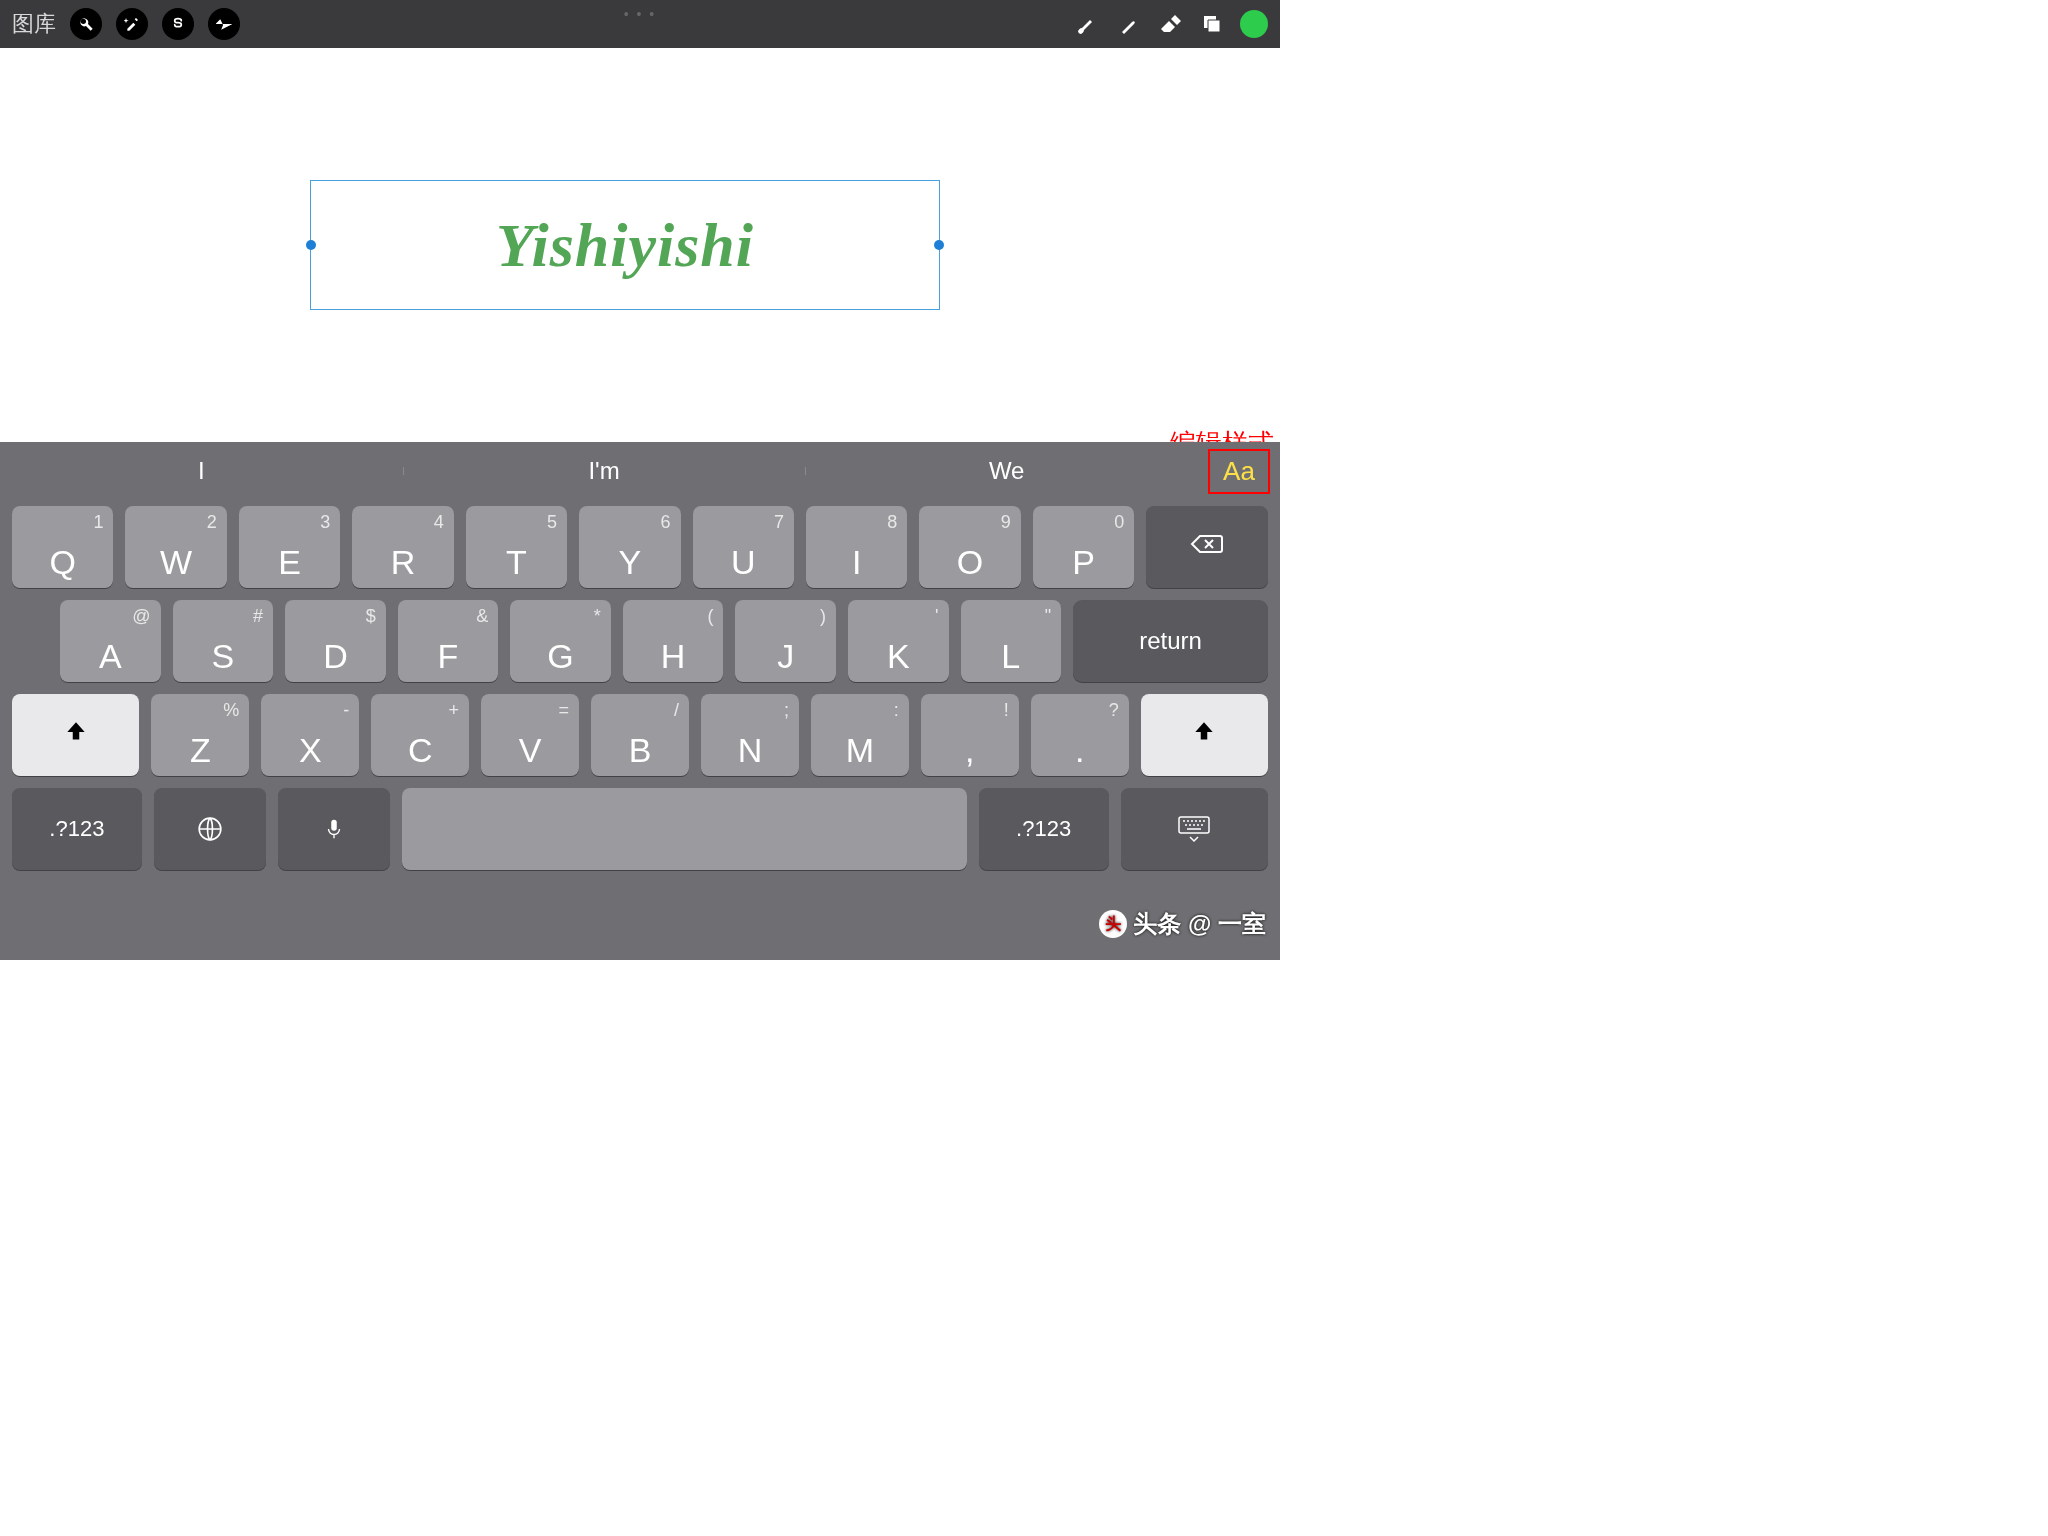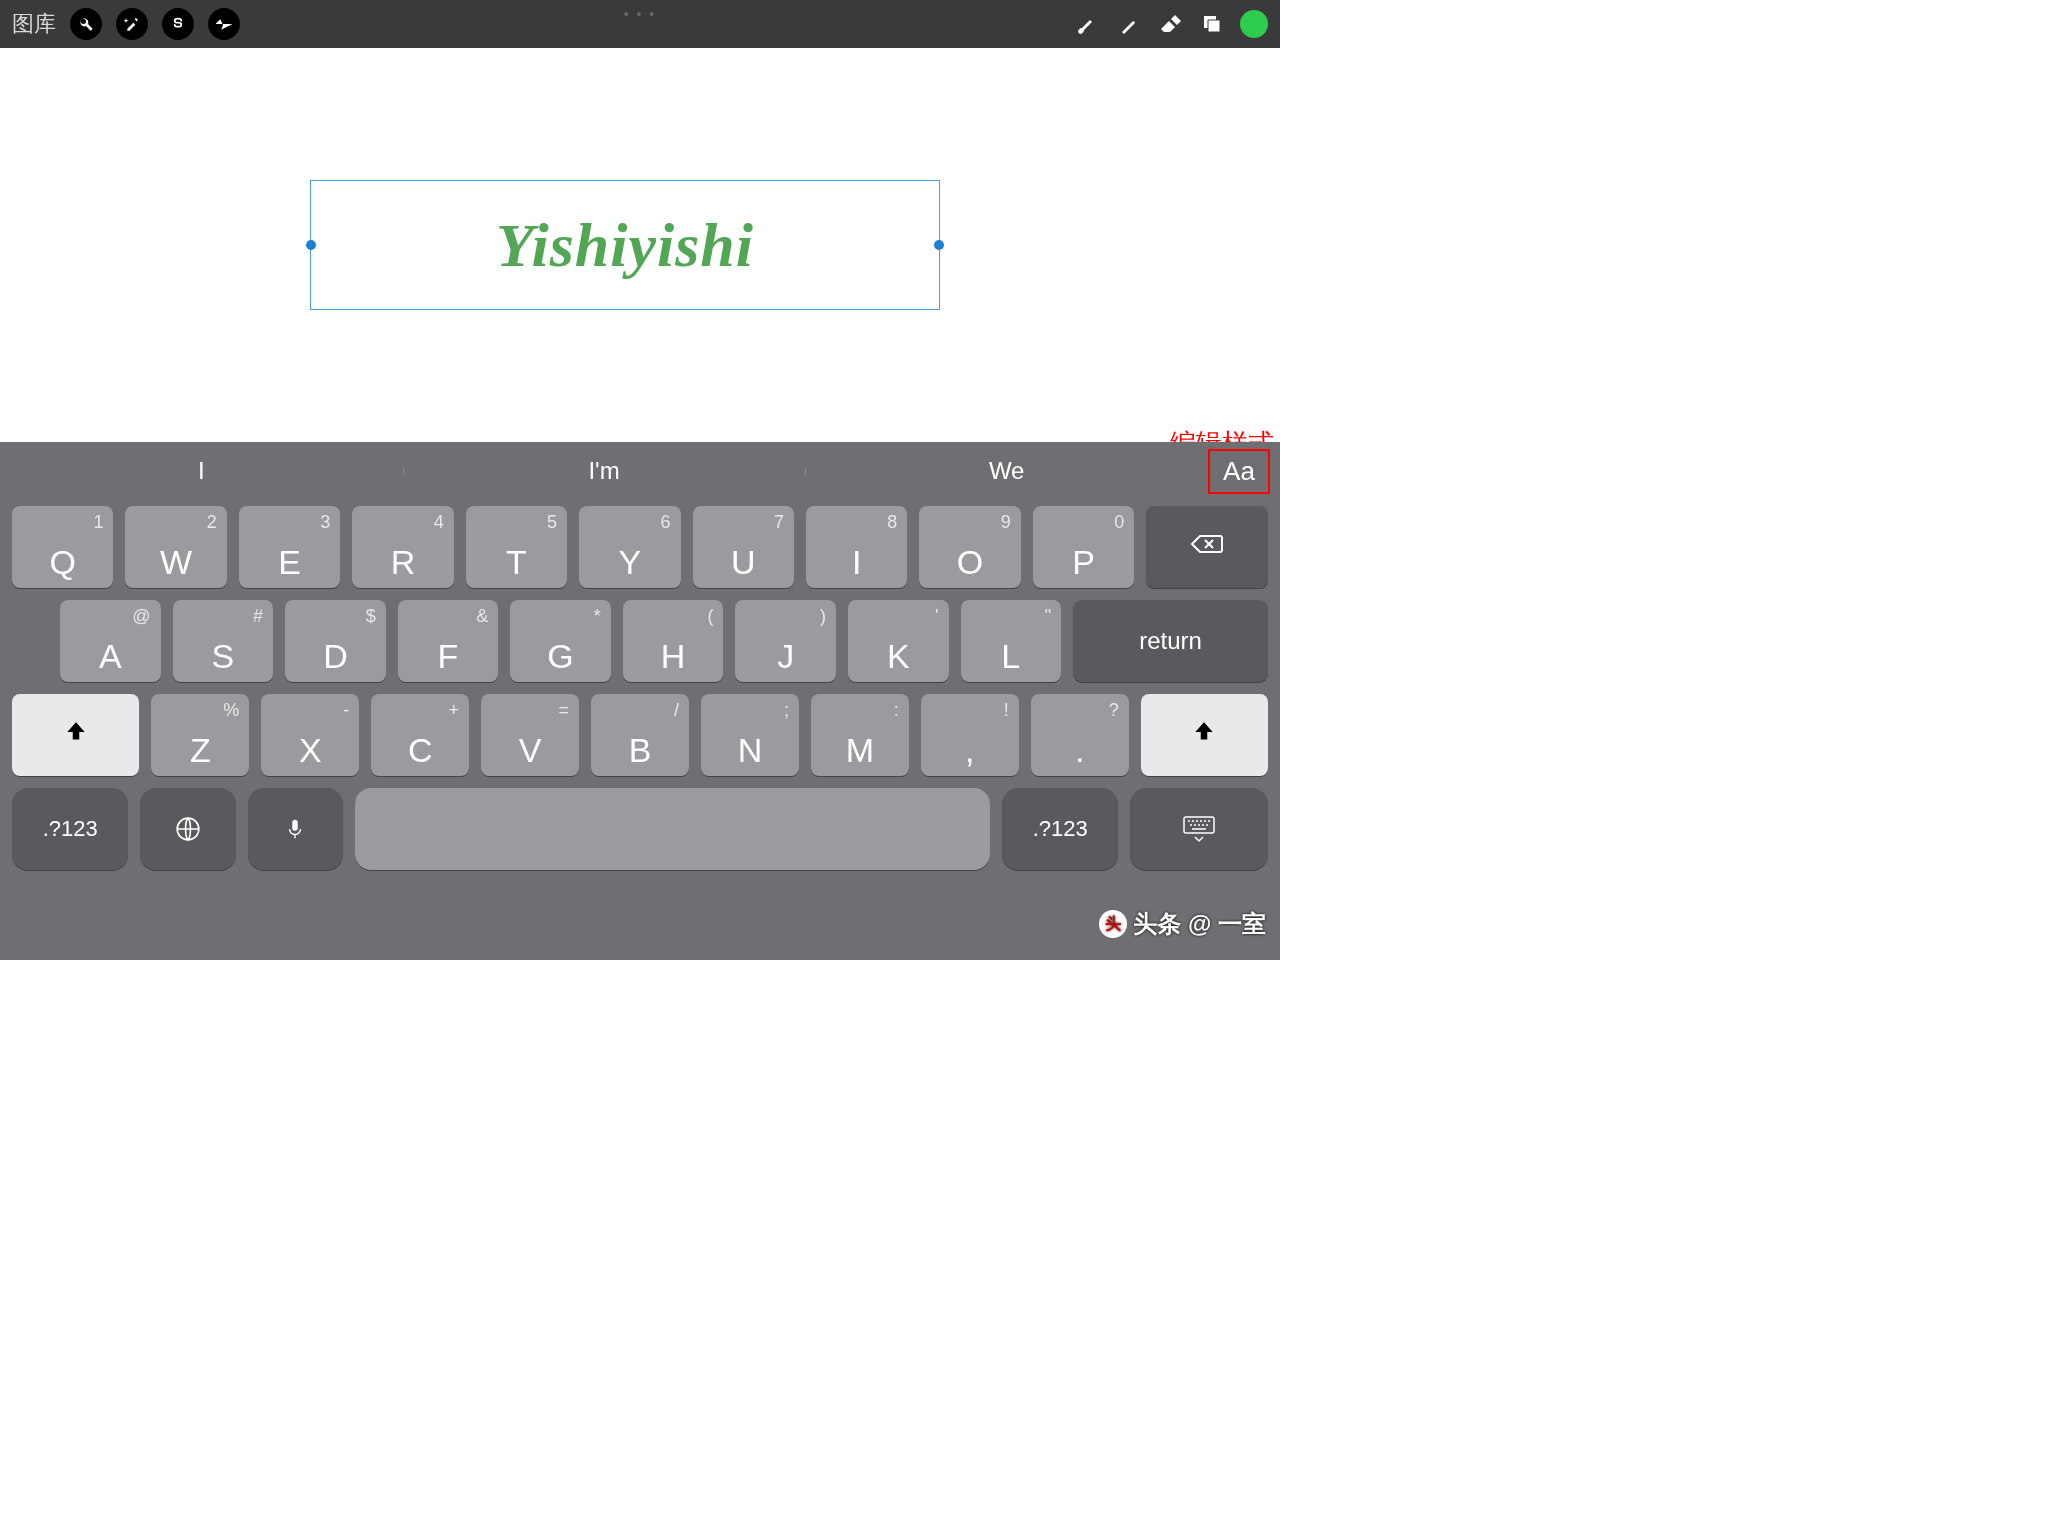--- a/index.html
+++ b/index.html
@@ -23,35 +23,35 @@
   .text-box::before { left:-5px; }
   .text-box::after { right:-5px; }
   .text-content { font-family: "Comic Sans MS", "Brush Script MT", cursive; font-style: italic; font-size: 62px; color: #53a656; font-weight: 600; letter-spacing: 1px; }
   .annot { position:absolute; right:6px; top:378px; color:#ff0000; font-size:26px; }
 
   
   .kbd { position:absolute; left:0; right:0; bottom:0; height:518px; background:#6f6f73; display:flex; flex-direction:column; }
   .sugbar { height:58px; display:flex; align-items:center; }
   .sug { flex:1; text-align:center; color:#fff; font-size:24px; position:relative; }
   .sug + .sug::before { content:""; position:absolute; left:0; top:10px; bottom:10px; width:1px; background:#8a8a8e; }
-  .aa-box { width:62px; height:45px; margin-right:10px; border:2px solid #ff0000; color:#ffffff; font-size:26px; display:flex; align-items:center; justify-content:center; }
+  .aa-box { width:62px; height:45px; margin-right:10px; border:2px solid #ff0000; color:#fde047; font-size:26px; display:flex; align-items:center; justify-content:center; }
 
   .krow { display:flex; gap:12px; padding: 6px 12px; }
   .key { background:#9b9b9f; border-radius:8px; color:#fff; display:flex; flex-direction:column; align-items:center; justify-content:flex-end; box-shadow: 0 1px 0 rgba(0,0,0,.4); position:relative; padding-bottom:6px;}
   .key .sub { position:absolute; top:6px; right:10px; font-size:18px; color:#e8e8e8; }
   .key .main { font-size:34px; }
   .r1 .key { flex:1; height:82px; }
   .r1 .back { background:#5a5a5e; flex:1.2; align-items:center; justify-content:center; }
   .r2 { padding-left:60px; }
   .r2 .key { flex:1; height:82px; }
   .r2 .return { flex:1.6; background:#5a5a5e; font-size:24px; align-items:center; justify-content:center; padding:17px;border-radius:9px;}
   .r3 .key { flex:1; height:82px; }
   .r3 .shift { flex:1.3; background:#e9e9eb; align-items:center; justify-content:center; }
   .r4 { }
-  .r4 .key { height:82px; background:#5a5a5e; align-items:center; justify-content:center; font-size:22px; padding:0;border-radius:16px;}
+  .r4 .key { height:82px; background:#5a5a5e; align-items:center; justify-content:center; font-size:22px; padding:16px;}
   .r4 .numsw { flex:1.1; }
   .r4 .globe, .r4 .mic { flex:0.9; }
   .r4 .space { flex:6; background:#9b9b9f; }
   .r4 .numsw2 { flex:1.1; }
   .r4 .dismiss { flex:1.3; }
 
   .watermark { position:absolute; right:14px; bottom:20px; color:#fff; font-size:24px; font-weight:600; display:flex; align-items:center; gap:6px; text-shadow:0 0 3px #000;}
   .watermark .logo { width:28px; height:28px; border-radius:50%; background:#fff; color:#c00; font-size:16px; display:flex; align-items:center; justify-content:center; font-weight:bold;}
 </style>
 </head>

